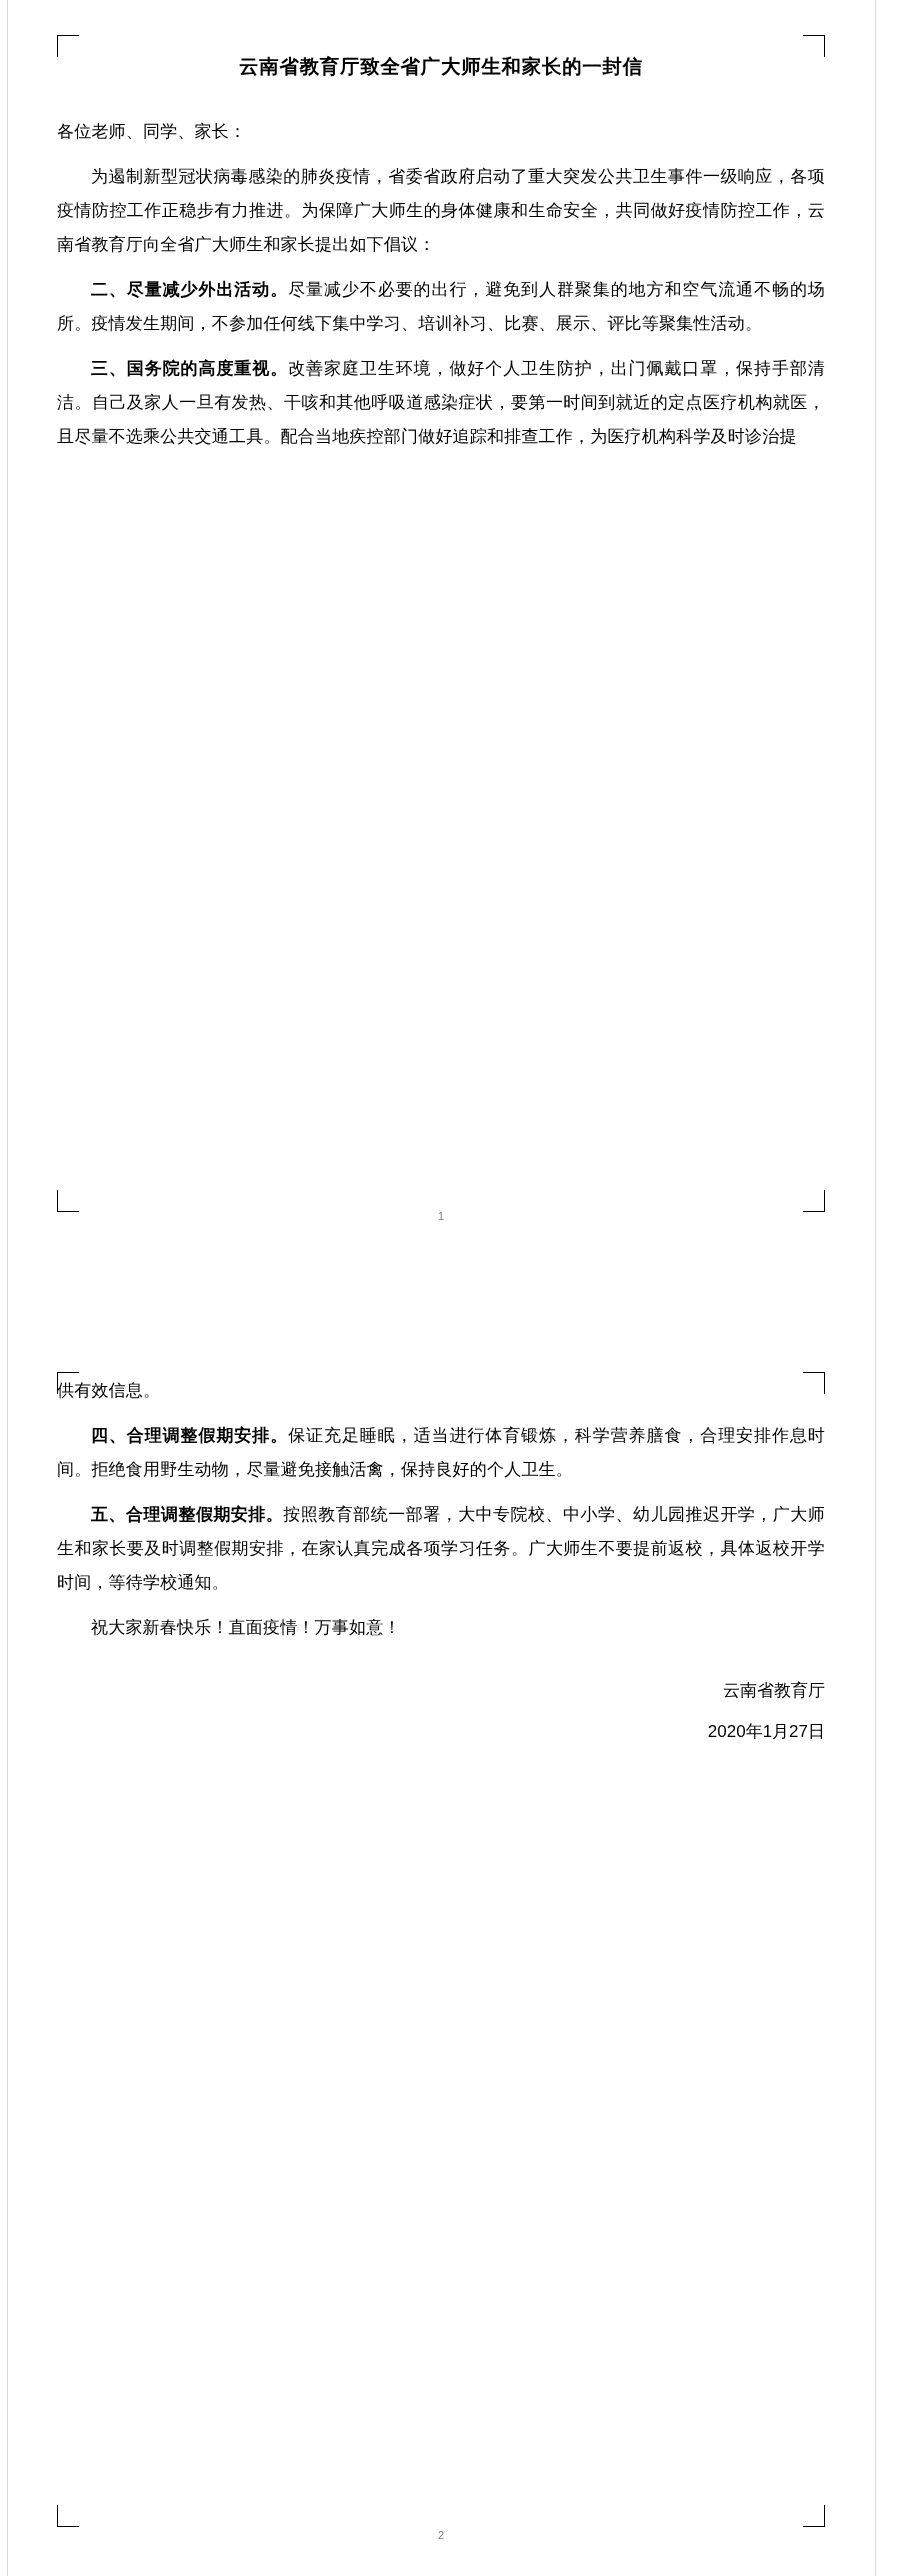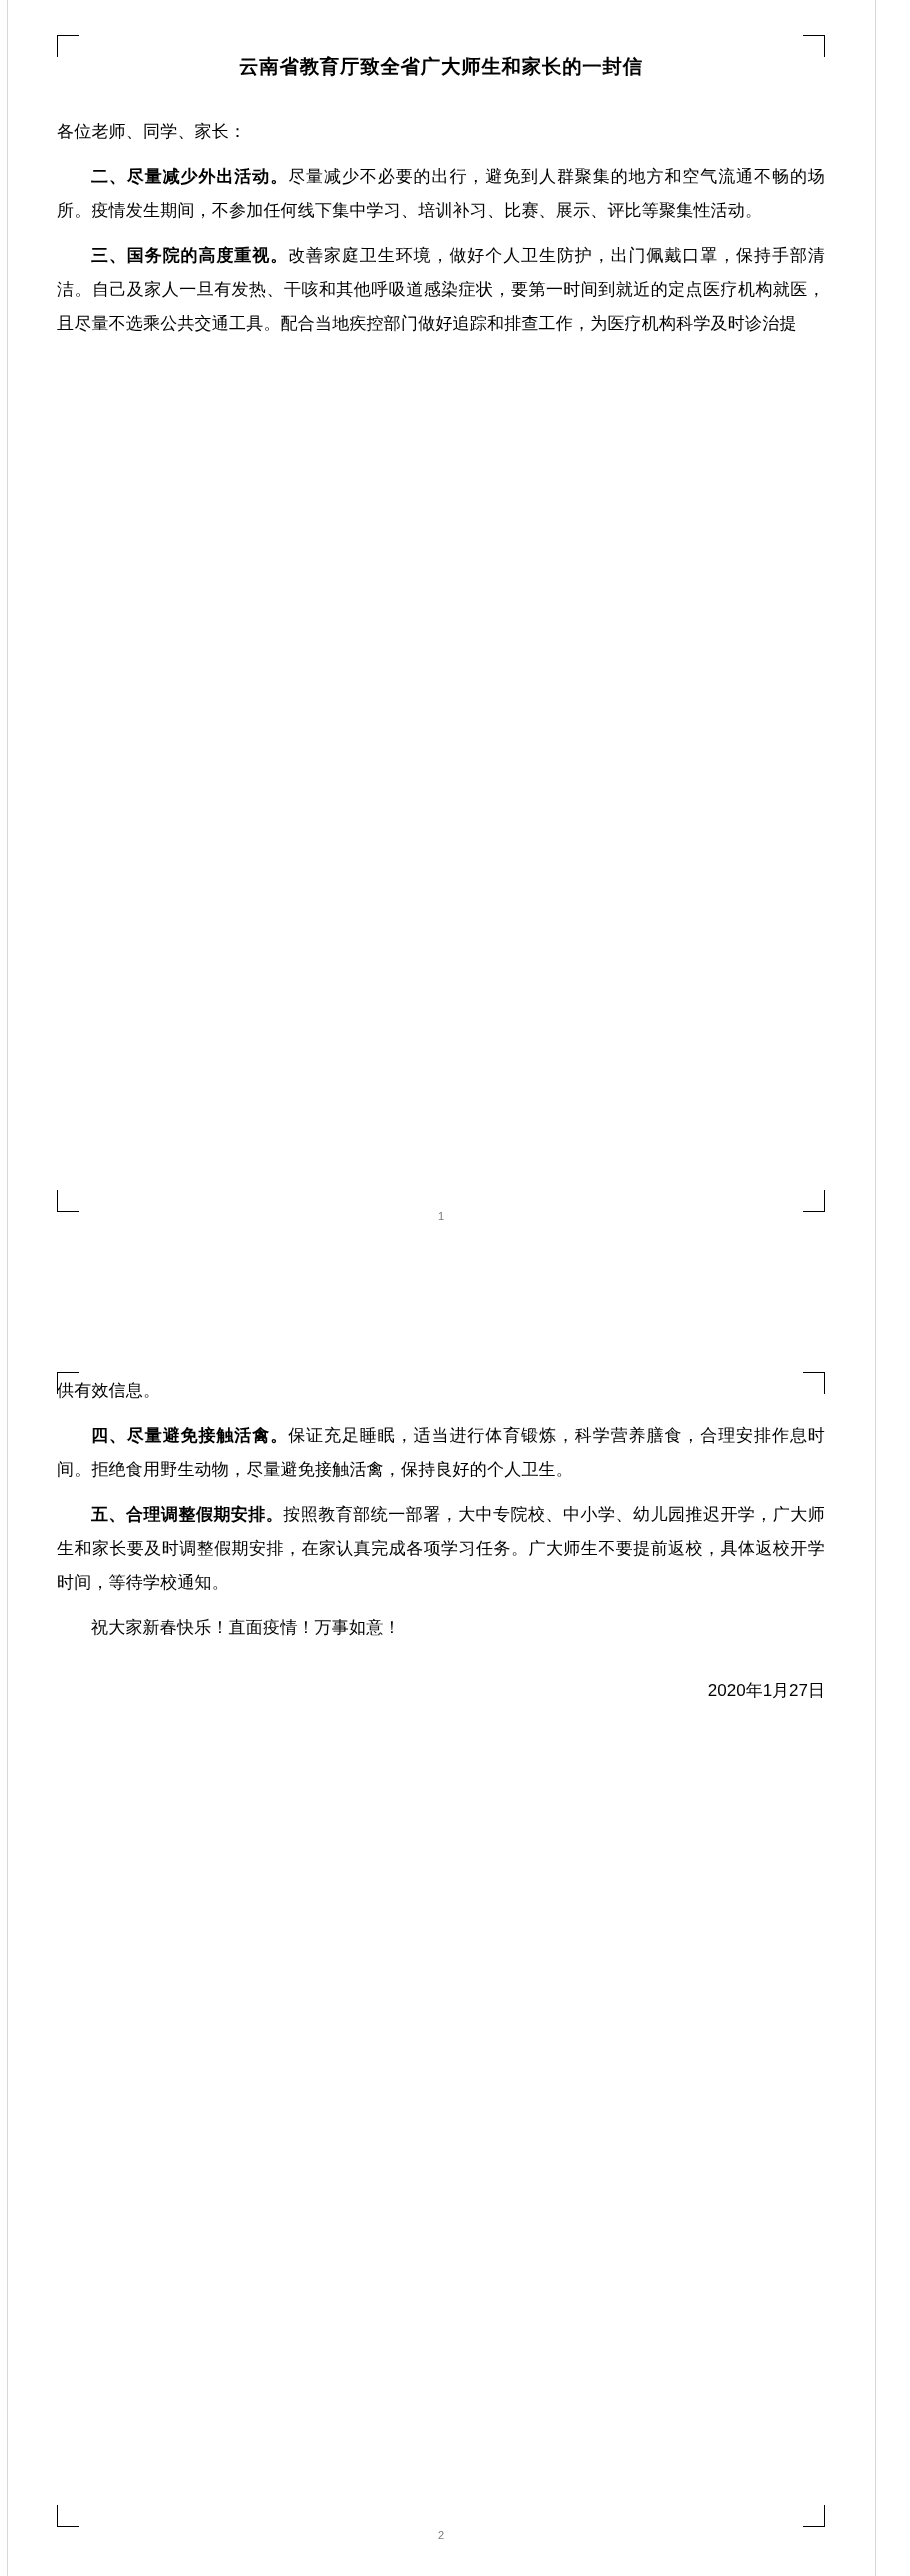--- a/index.html
+++ b/index.html
@@ -134,20 +134,23 @@
     <div class="crop tr" style="right:57px; top:35px;"></div>
     <div class="crop bl" style="left:57px; bottom:76px;"></div>
     <div class="crop br" style="right:57px; bottom:76px;"></div>
 
     <div class="content">
       <h1 class="title">云南省教育厅致全省广大师生和家长的一封信</h1>
 
       <div class="body-block">
         <p class="para noindent">各位老师、同学、家长：</p>
 
+        <p class="para indent">
+          <span>为遏制新型冠状病毒感染的肺炎疫情，省委省政府启动了重大突发公共卫生事件一级响应，各项疫情防控工作正稳步有力推进。为保障广大师生的身体健康和生命安全，共同做好疫情防控工作，云南省教育厅向全省广大师生和家长提出如下倡议：</span>
+        </p>
 
 
         <p class="para indent">
           <span class="lead">二、尽量减少外出活动。</span><span>尽量减少不必要的出行，避免到人群聚集的地方和空气流通不畅的场所。疫情发生期间，不参加任何线下集中学习、培训补习、比赛、展示、评比等聚集性活动。</span>
         </p>
 
         <p class="para indent">
           <span class="lead">三、国务院的高度重视。</span><span>改善家庭卫生环境，做好个人卫生防护，出门佩戴口罩，保持手部清洁。自己及家人一旦有发热、干咳和其他呼吸道感染症状，要第一时间到就近的定点医疗机构就医，且尽量不选乘公共交通工具。配合当地疾控部门做好追踪和排查工作，为医疗机构科学及时诊治提</span>
         </p>
       </div>
@@ -165,33 +168,34 @@
     <div class="crop bl" style="left:57px; bottom:49px;"></div>
     <div class="crop br" style="right:57px; bottom:49px;"></div>
 
     <div class="content">
       <div class="body-block">
         <p class="para noindent">
           <span>供有效信息。</span>
         </p>
 
         <p class="para indent">
-          <span class="lead">四、尽量避免接触活禽。</span><span>保证充足睡眠，适当进行体育锻炼，科学营养膳食，合理安排作息时间。拒绝食用野生动物，尽量避免接触活禽，保持良好的个人卫生。</span>
+          <span class="lead">四、合理调整假期安排。</span><span>保证充足睡眠，适当进行体育锻炼，科学营养膳食，合理安排作息时间。拒绝食用野生动物，尽量避免接触活禽，保持良好的个人卫生。</span>
         </p>
 
         <p class="para indent">
           <span class="lead">五、合理调整假期安排。</span><span>按照教育部统一部署，大中专院校、中小学、幼儿园推迟开学，广大师生和家长要及时调整假期安排，在家认真完成各项学习任务。广大师生不要提前返校，具体返校开学时间，等待学校通知。</span>
         </p>
 
 
         <p class="para indent">
           <span>祝大家新春快乐！直面疫情！万事如意！</span>
         </p>
 
         <div class="sign-block">
+          <p class="sign">云南省教育厅</p>
           <p class="sign">2020年1月27日</p>
         </div>
       </div>
     </div>
 
     <div class="page-number pn-2">2</div>
   </div>
 
 </div>
 

